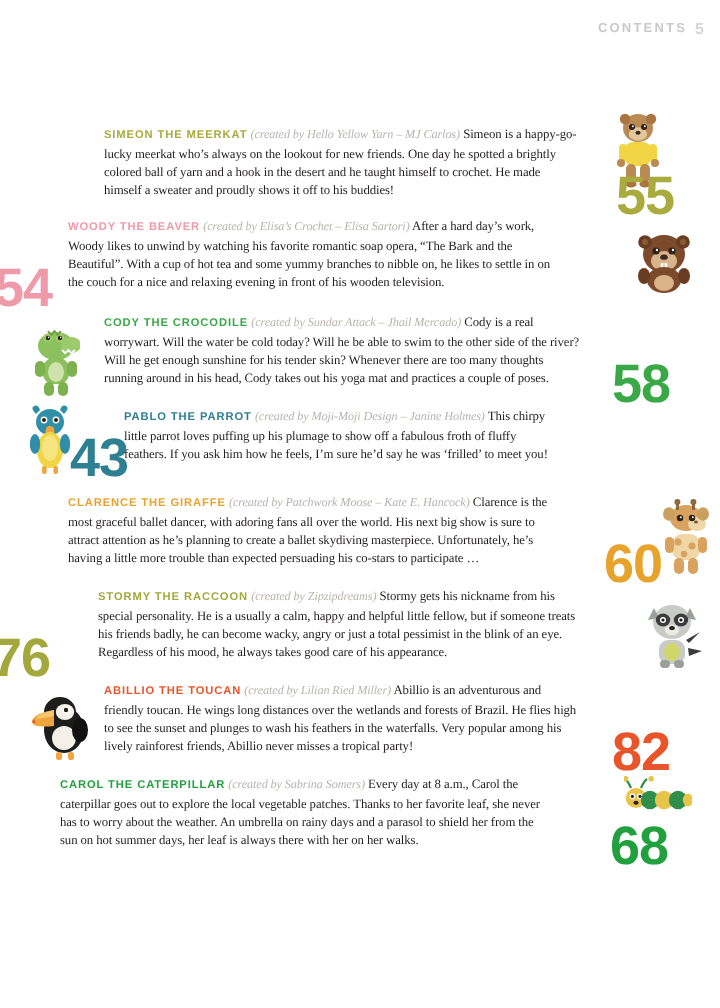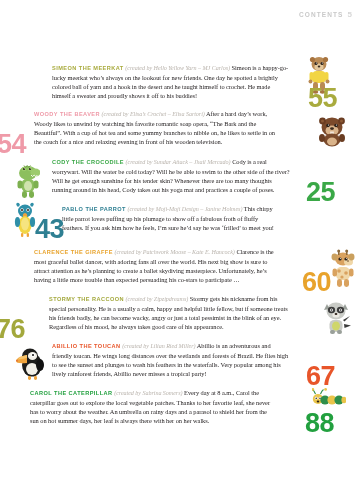--- a/index.html
+++ b/index.html
@@ -136,21 +136,21 @@
  <path d="M15 12 l1.6 1.6 1.6-1.6 1.6 1.6 1.6-1.6" stroke="#fff" stroke-width="0.9" fill="none"></path>
  <rect x="5.5" y="16" width="13" height="13" rx="5" fill="#8cbf5e"></rect>
  <ellipse cx="12" cy="23" rx="4" ry="5" fill="#cfe3ae"></ellipse>
  <rect x="1.5" y="17.5" width="5" height="8" rx="2.5" fill="#7db04f"></rect>
  <rect x="17.5" y="17.5" width="5" height="8" rx="2.5" fill="#7db04f"></rect>
  <rect x="6" y="28" width="5" height="7" rx="2.4" fill="#7db04f"></rect>
  <rect x="13" y="28" width="5" height="7" rx="2.4" fill="#7db04f"></rect>
  <path d="M8 2.5 l1.6 2 1.6-2 1.6 2 1.6-2" stroke="#6fa044" stroke-width="1" fill="none"></path>
 </svg>
         </div>
-        <div class="pnum" style="left: 306px; top: 22px; color: rgb(58, 168, 71);">25</div>
+        <div class="pnum" style="left: 306px; top: 22px; color: rgb(58, 168, 71);">58</div>
         <div class="textcol" style="left: 52px; width: 238px;"><span class="ttl" style="color: rgb(58, 168, 71);">CODY THE CROCODILE</span> <span class="byline">(created by Sundar Attack – Jhail Mercado)</span> <span class="body">Cody is a real worrywart. Will the water be cold today? Will he be able to swim to the other side of the river? Will he get enough sunshine for his tender skin? Whenever there are too many thoughts running around in his head, Cody takes out his yoga mat and practices a couple of poses.</span></div>
       </div>
       <div class="entry right" style="position: absolute; top: 141px; left: 0px; width: 360px;">
         <div class="fig" style="left: 14px; top: -2px;">
           <svg width="22" height="36" viewBox="0 0 22 36">
  <ellipse cx="11" cy="9" rx="7" ry="6.5" fill="#2f8fa8"></ellipse>
  <path d="M4 5 q-3 -3 -1 -4 q2 -1 3 2 z" fill="#2f8fa8"></path>
  <path d="M18 5 q3 -3 1 -4 q-2 -1 -3 2 z" fill="#2f8fa8"></path>
  <circle cx="8" cy="8" r="1.7" fill="#fff"></circle>
             <circle cx="14" cy="8" r="1.7" fill="#fff"></circle>
@@ -233,21 +233,21 @@
  <circle cx="19" cy="10" r="1.1" fill="#1d1d1b"></circle>
  <path d="M13 10 q-11 2 -11 6 q0 3 11 2 z" fill="#f0a43c"></path>
  <path d="M13 10 q-8 1.5 -9 4.5 q7 -1 9 -1.5 z" fill="#f6c46c"></path>
  <path d="M3 14.5 q-1 1.2 -1 1.5 q1 .6 2 .4 z" fill="#e05a2b"></path>
  <ellipse cx="18" cy="24" rx="6" ry="6" fill="#f2f0e8"></ellipse>
  <ellipse cx="26" cy="20" rx="4" ry="6" fill="#111"></ellipse>
  <rect x="14" y="31" width="3" height="4" rx="1.4" fill="#f0a43c"></rect>
  <rect x="20" y="31" width="3" height="4" rx="1.4" fill="#f0a43c"></rect>
 </svg>
         </div>
-        <div class="pnum" style="left: 306px; top: 22px; color: rgb(232, 85, 42);">67</div>
+        <div class="pnum" style="left: 306px; top: 22px; color: rgb(232, 85, 42);">82</div>
         <div class="textcol" style="left: 52px; width: 238px;"><span class="ttl" style="color: rgb(232, 85, 42);">ABILLIO THE TOUCAN</span> <span class="byline">(created by Lilian Ried Miller)</span> <span class="body">Abillio is an adventurous and friendly toucan. He wings long distances over the wetlands and forests of Brazil. He flies high to see the sunset and plunges to wash his feathers in the waterfalls. Very popular among his lively rainforest friends, Abillio never misses a tropical party!</span></div>
       </div>
       <div class="entry left" style="position: absolute; top: 325px; left: 0px; width: 360px;">
         <div class="fig" style="left: 312px; top: 0px;">
           <svg width="34" height="22" viewBox="0 0 34 22">
  <ellipse cx="6" cy="11" rx="5.2" ry="5" fill="#e9c44a"></ellipse>
  <circle cx="4.2" cy="10.2" r="1.4" fill="#fff"></circle>
             <circle cx="8" cy="10.2" r="1.4" fill="#fff"></circle>
  <circle cx="4.2" cy="10.2" r=".8" fill="#2b2119"></circle>
             <circle cx="8" cy="10.2" r=".8" fill="#2b2119"></circle>
@@ -255,18 +255,18 @@
  <path d="M3.5 6 q-1.5 -3.5 -3 -4.5" stroke="#2f8f4a" stroke-width="1.1" fill="none"></path>
  <path d="M8.5 6 q1.5 -3.5 3 -4.5" stroke="#2f8f4a" stroke-width="1.1" fill="none"></path>
  <circle cx="0.8" cy="1.4" r="1.4" fill="#e9c44a"></circle>
             <circle cx="13.6" cy="1.4" r="1.4" fill="#e9c44a"></circle>
  <ellipse cx="13" cy="12" rx="4.6" ry="4.6" fill="#2f8f4a"></ellipse>
  <ellipse cx="20" cy="12" rx="4.6" ry="4.6" fill="#e9c44a"></ellipse>
  <ellipse cx="27" cy="12" rx="4.6" ry="4.6" fill="#2f8f4a"></ellipse>
  <ellipse cx="32" cy="12" rx="2.6" ry="3.2" fill="#e9c44a"></ellipse>
 </svg>
         </div>
-        <div class="pnum" style="left: 305px; top: 22px; color: rgb(34, 160, 63);">88</div>
+        <div class="pnum" style="left: 305px; top: 22px; color: rgb(34, 160, 63);">68</div>
         <div class="textcol" style="left: 30px; width: 240px;"><span class="ttl" style="color: rgb(34, 160, 63);">CAROL THE CATERPILLAR</span> <span class="byline">(created by Sabrina Somers)</span> <span class="body">Every day at 8 a.m., Carol the caterpillar goes out to explore the local vegetable patches. Thanks to her favorite leaf, she never has to worry about the weather. An umbrella on rainy days and a parasol to shield her from the sun on hot summer days, her leaf is always there with her on her walks.</span></div>
       </div>
     </div>
 
 </div>
 
 </body></html>

